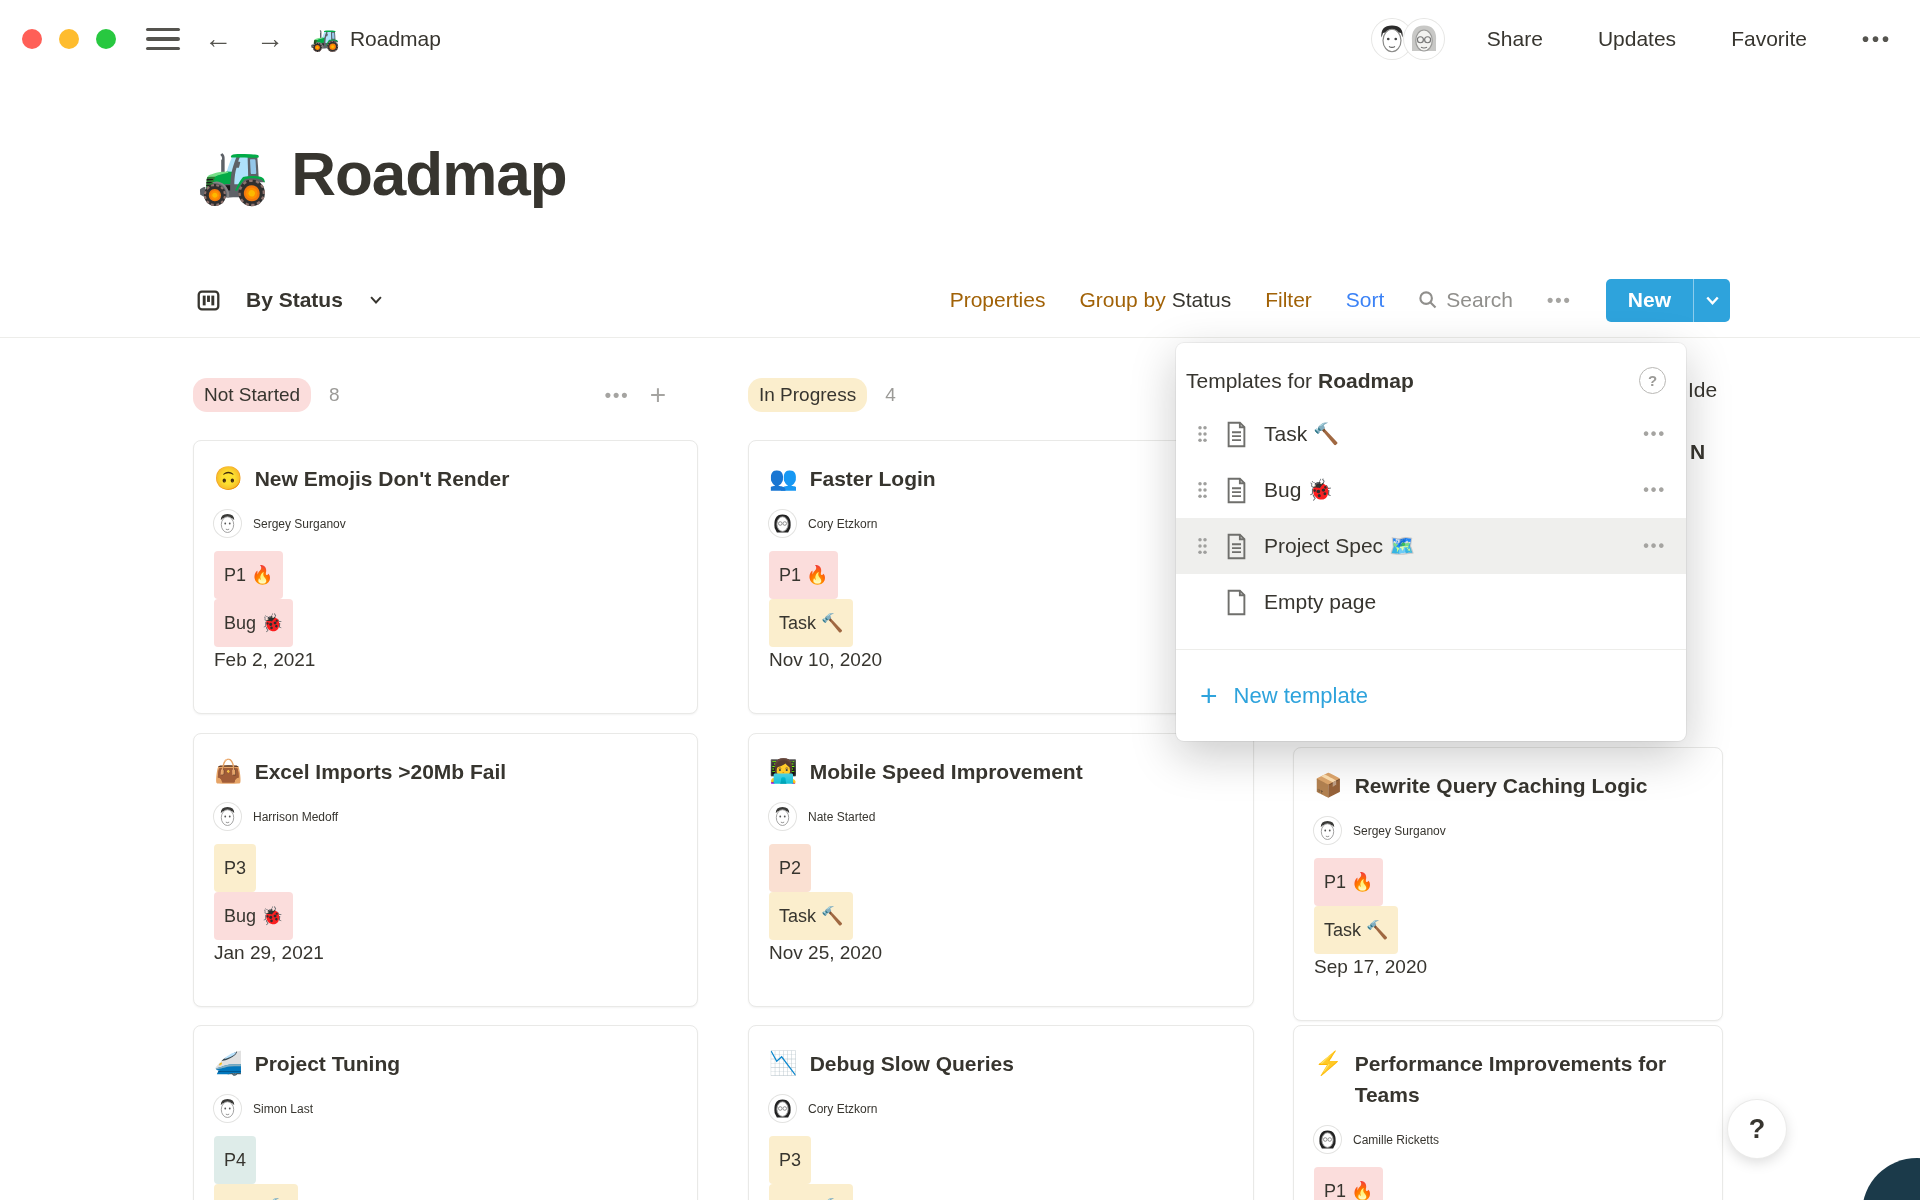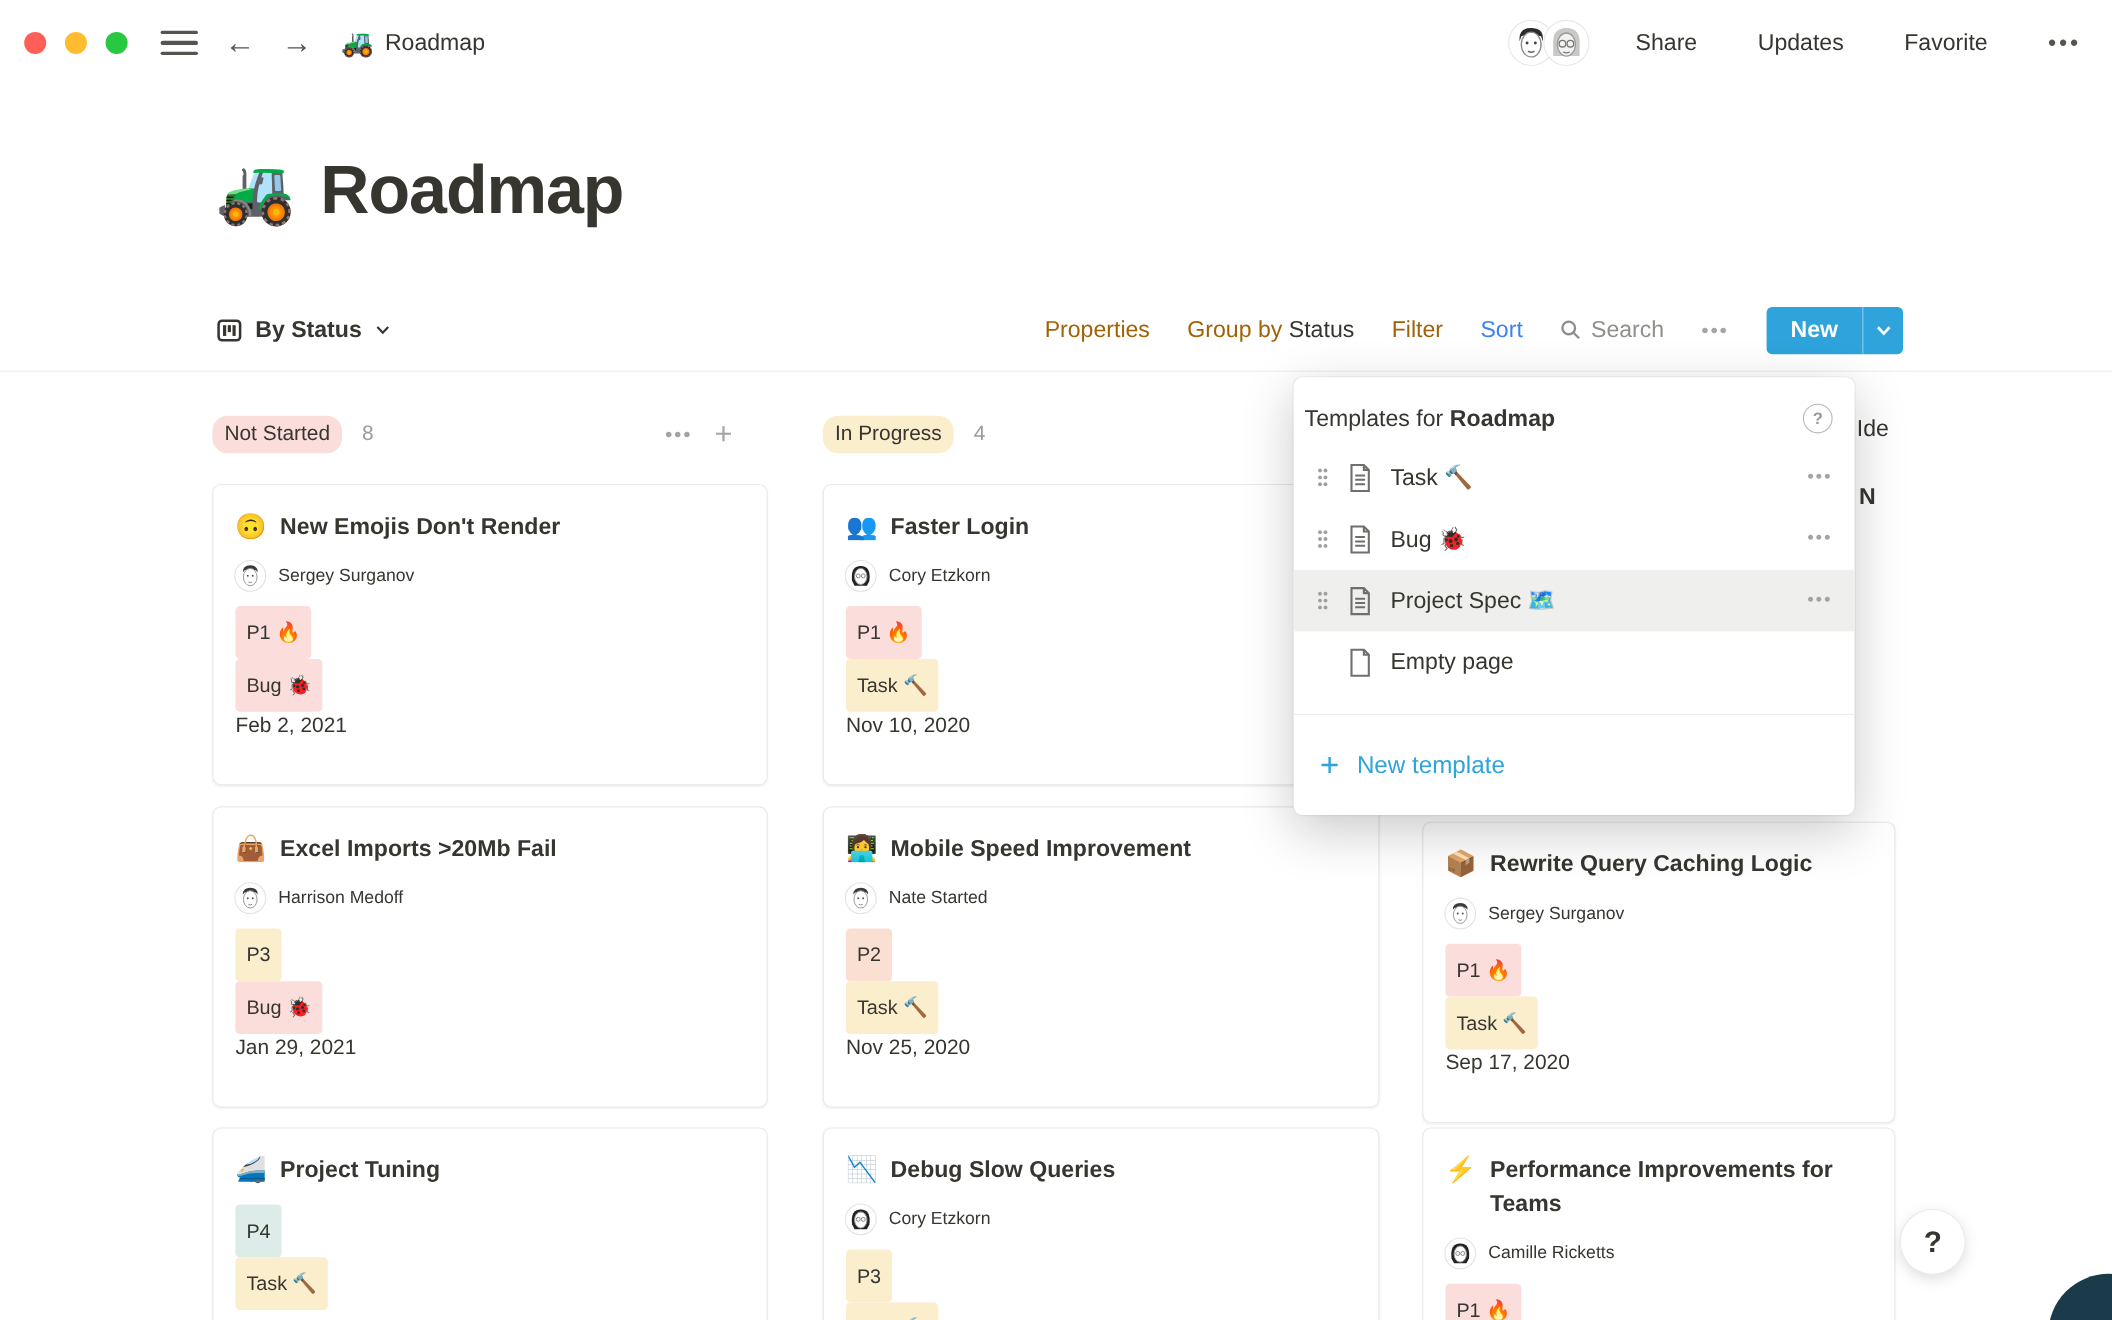--- a/index.html
+++ b/index.html
@@ -24,21 +24,21 @@
   .more-dots { color:#55544F; letter-spacing:3px; font-size:20px; font-weight:700; margin-left:42px; }
 
   
   #title-block { position:absolute; left:197px; top:138px; display:flex; align-items:center; }
   #title-block .emoji { font-size:58px; margin-right:22px; }
   #title-block h1 { font-size:62px; font-weight:700; letter-spacing:-1px; color:#37352F; }
 
   
   #toolbar { position:absolute; left:197px; right:190px; top:276px; height:48px;
     display:flex; align-items:center; }
-  .view-switch { display:flex; align-items:center; gap:12px; font-size:21px; font-weight:600; }
+  .view-switch { display:flex; align-items:center; gap:26px; font-size:21px; font-weight:600; }
   .toolbar-right { margin-left:auto; display:flex; align-items:center; gap:34px; font-size:21px; }
   .tb-gray { color:#a16207; }
   .tb-dark { color:#37352F; }
   .tb-blue { color:#3b82f6; }
   .search-group { display:flex; align-items:center; gap:8px; color:#908F8C; }
   .tb-more { color:#A5A4A1; letter-spacing:2px; font-size:18px; font-weight:700; }
   .new-btn { display:flex; align-items:stretch; height:43px; border-radius:5px; overflow:hidden;
     background:#2EA3DC; color:#fff; cursor:pointer; }
   .new-btn .label { padding:0 22px; display:flex; align-items:center; font-size:21px; font-weight:600; }
   .new-btn .split { width:1px; background:rgba(255,255,255,.45); }
@@ -54,21 +54,21 @@
   .col-actions { margin-left:auto; margin-right:32px; display:flex; align-items:center; gap:20px; color:#A5A4A1; }
   .col-actions .plus { font-size:28px; font-weight:300; line-height:1; }
 
   .card { position:absolute; left:0; width:100%; height:274px; background:#fff;
     border:1px solid #E9E9E7; border-radius:8px; box-shadow:0 1px 2px rgba(0,0,0,.05);
     padding:22px 20px; }
   .card .title-row { display:flex; align-items:flex-start; gap:12px; margin-bottom:16px; }
   .card .title-row .emoji { font-size:23px; line-height:30px; }
   .card .title { font-size:21px; font-weight:600; line-height:31px; }
   .person-row { display:flex; align-items:center; gap:12px; margin-bottom:14px; }
-  .person-row .name { font-size:16px; }
+  .person-row .name { font-size:12px; }
   .avatar-sm { width:27px; height:27px; border-radius:50%; overflow:hidden; background:#fff;
     box-shadow:0 0 0 1px #E3E3E1; flex:none; }
   .tag { display:inline-flex; align-items:center; height:48px; padding:0 10px; border-radius:4px;
     font-size:18px; width:max-content; }
   .tag-pink  { background:#FBDDDC; }
   .tag-cream { background:#FBEECD; }
   .tag-peach { background:#FAE0D2; }
   .tag-mint  { background:#DEECE9; }
   .card .date { font-size:19px; margin-top:2px; }
   .tags { display:flex; flex-direction:column; }
@@ -247,20 +247,32 @@
       <span class="tag tag-pink">Bug 🐞</span>
     </div>
     <div class="date">Jan 29, 2021</div>
   </div>
 
   <div class="card" style="top:650px">
     <div class="title-row">
         <span class="emoji">🚄</span>
         <span class="title">Project Tuning</span>
       </div>
+    <div class="person-row">
+        <span class="avatar-sm">
+          <svg viewBox="0 0 24 24" width="27" height="27">
+            <path d="M6 9 Q6 3.5 12 3.5 Q18 3.5 18 9 L16.5 7.5 Q12 6 7.5 7.5 Z" fill="#3a3a38"></path>
+            <ellipse cx="12" cy="13" rx="5.5" ry="7" fill="#fff" stroke="#999" stroke-width=".8"></ellipse>
+            <circle cx="10" cy="12" r=".8" fill="#555"></circle>
+            <circle cx="14" cy="12" r=".8" fill="#555"></circle>
+            <path d="M10.5 17 Q12 18 13.5 17" stroke="#777" fill="none" stroke-width=".7"></path>
+          </svg>
+        </span>
+        <span class="name">Simon Last</span>
+      </div>
     <div class="tags">
       <span class="tag tag-mint">P4</span>
       <span class="tag tag-cream">Task 🔨</span>
     </div>
   </div>
 </div>
 
 <div class="column" style="left:748px; width:506px;">
   <div class="col-header">
     <div class="col-badge tag-cream">In Progress</div>

